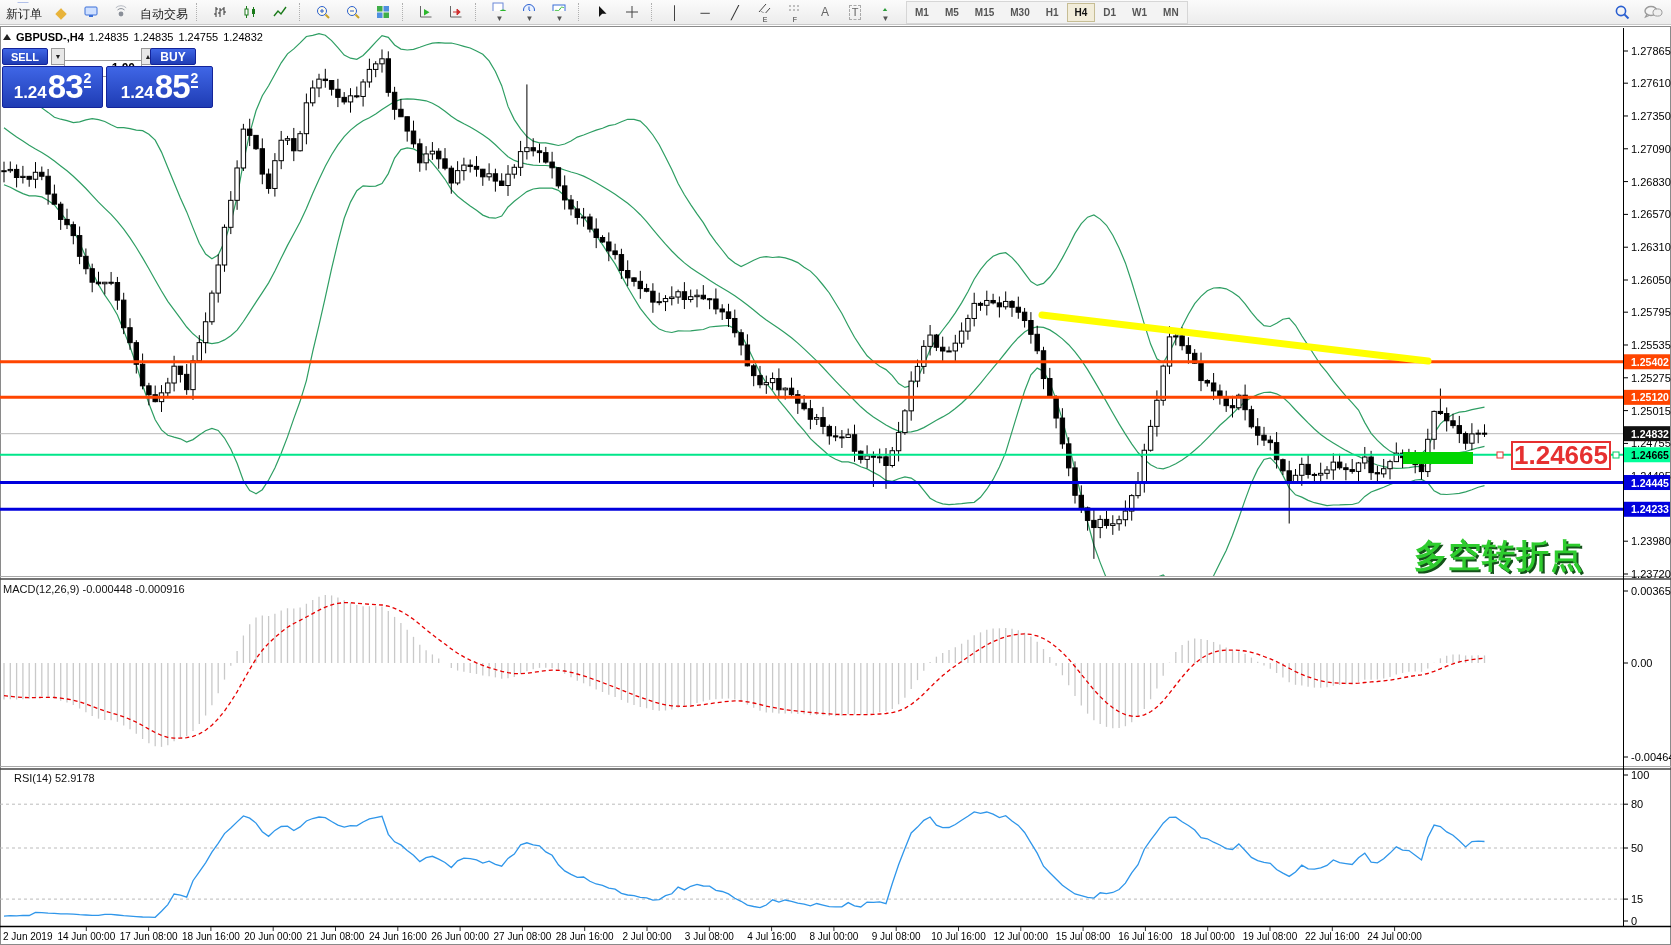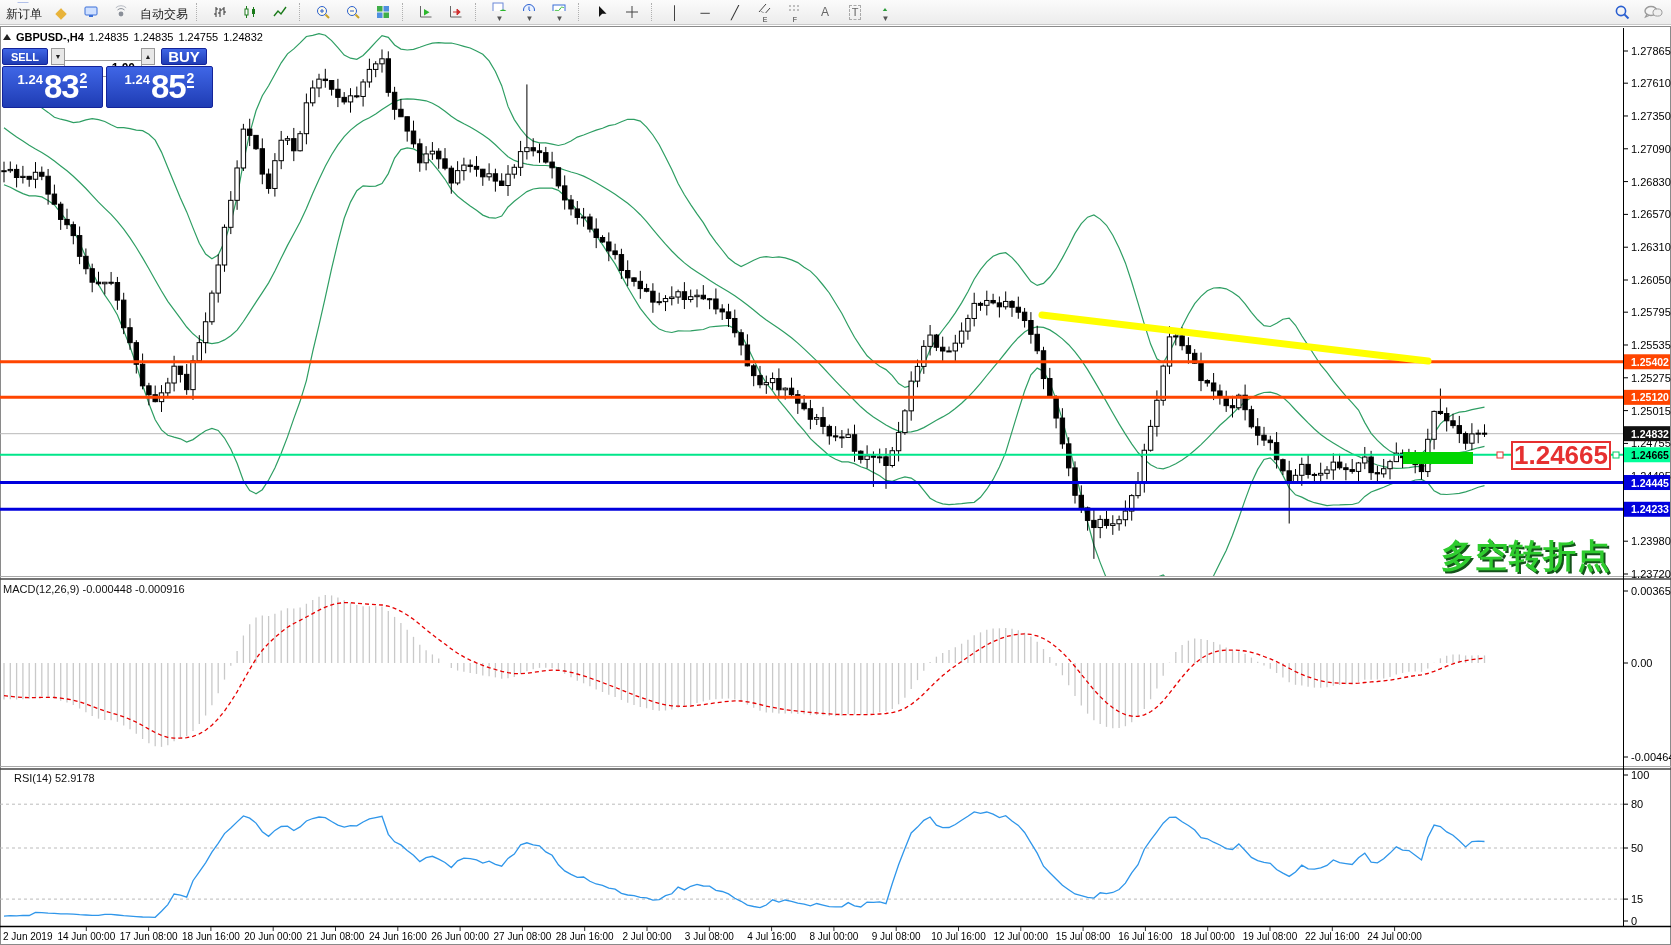--- a/index.html
+++ b/index.html
@@ -24,43 +24,43 @@
   .overlay{position:absolute;z-index:5;}
   .sym-header{left:3px;top:31px;font-size:11px;color:#000;display:flex;gap:5px;align-items:center;justify-content:flex-end;}
   .sym-header .sym{font-weight:bold;}
   .marker{width:0;height:0;border-left:4px solid transparent;border-right:4px solid transparent;border-bottom:6px solid #222;}
   
   .trade-panel{left:2px;top:48px;width:212px;height:60px;}
   .tp-row1{position:relative;height:17px;padding-left:45px;}
   .btn-blue{background:linear-gradient(#3f66e6,#1f3cb4);border:1px solid #14249a;color:#fff;
     border-radius:2px;box-sizing:border-box;display:flex;align-items:center;justify-content:center;}
   .sell-btn{position:absolute;left:0;top:0;width:46px;height:17px;font-size:11px;font-weight:bold;}
-  .buy-btn{position:absolute;left:159px;top:0;width:46px;height:17px;font-size:15px;font-weight:bold;}
+  .buy-btn{position:absolute;left:148px;top:0;width:46px;height:17px;font-size:12px;font-weight:bold;}
   .vol-down{position:absolute;left:49px;top:0;width:14px;height:17px;background:#e8e8e8;border:1px solid #9a9a9a;
     box-sizing:border-box;font-size:7px;display:flex;align-items:center;justify-content:center;color:#222;}
   .vol-box{position:absolute;left:62px;top:0;width:78px;height:17px;background:#fff;border:1px solid #9a9a9a;
     box-sizing:border-box;font-size:12px;font-weight:bold;text-align:right;padding-right:6px;line-height:15px;color:#000;margin-top:12px;}
   .vol-up{position:absolute;left:139px;top:0;width:14px;height:17px;background:#e8e8e8;border:1px solid #9a9a9a;
     box-sizing:border-box;font-size:7px;display:flex;align-items:center;justify-content:center;color:#222;}
   .tp-row2{position:relative;height:42px;margin-top:1px;}
   .price-panel{position:absolute;top:0;height:42px;gap:1px;}
   .sell-panel{left:0;width:101px;}
   .buy-panel{left:104px;width:107px;}
-  .pp-small{font-size:13px;font-weight:bold;align-self:flex-end;margin-bottom:20px;}
+  .pp-small{font-size:17px;font-weight:bold;align-self:flex-end;margin-bottom:4px;}
   .pp-big{font-size:33px;font-weight:bold;line-height:36px;letter-spacing:-1px;}
   .pp-sup{font-size:14px;font-weight:bold;align-self:flex-start;margin-top:3px;border-bottom:2px solid #fff;}
   
   .ind-label{font-size:11px;color:#111;}
   #macd-label{left:3px;top:583px;}
   #rsi-label{left:14px;top:772px;}
   
   .callout{left:1511px;top:441px;width:100px;height:29px;border:2px solid #e63030;background:#fff;
     color:#e63030;font-size:26px;font-weight:bold;display:flex;align-items:center;justify-content:center;box-sizing:border-box;}
   .cn-text{left:1414px;top:534px;font-size:33px;font-weight:bold;color:#2ecc2e;
-    text-shadow:2px 2px 0 #14521a;letter-spacing:1px;white-space:nowrap;margin-left:27px;}
+    text-shadow:2px 2px 0 #14521a;letter-spacing:1px;white-space:nowrap;}
 </style>
 </head>
 <body>
 
 <svg id="chart-svg" width="1671" height="945">
     <defs>
       <clipPath id="mainClip">
         <rect x="0" y="28" width="1623" height="548"></rect>
       </clipPath>
       <clipPath id="macdClip">
@@ -1074,20 +1074,31 @@
   <div class="tb-btn">
       <span class="glyph" style="font-size:11px;color:#666;border:1px dashed #aaa;padding:0 2px">T</span>
     </div>
   <div class="tb-btn">
     <svg width="14" height="16">
         <path d="M4 10l3-4 3 4z" fill="#2a9d3a"></path>
         <path d="M4 11h6l-3 4z" fill="#d03030"></path>
       </svg>
     <span class="caret">▼</span>
   </div>
+  <div class="tf-group" id="tf-group">
+      <div class="tf">M1</div>
+      <div class="tf">M5</div>
+      <div class="tf">M15</div>
+      <div class="tf">M30</div>
+      <div class="tf">H1</div>
+      <div class="tf active">H4</div>
+      <div class="tf">D1</div>
+      <div class="tf">W1</div>
+      <div class="tf">MN</div>
+    </div>
   <div class="tb-right">
     <svg width="17" height="17">
         <circle cx="7" cy="7" r="4.6" fill="none" stroke="#2a5fd0" stroke-width="1.6"></circle>
         <line x1="10.4" y1="10.4" x2="14.5" y2="14.5" stroke="#2a5fd0" stroke-width="2"></line>
       </svg>
     <svg width="20" height="16">
         <ellipse cx="8" cy="7" rx="6" ry="4.5" fill="none" stroke="#9a9a9a" stroke-width="1.4"></ellipse>
         <path d="M4 10l-1.5 3 4-1.8" fill="none" stroke="#9a9a9a" stroke-width="1.2"></path>
         <ellipse cx="14.5" cy="8.5" rx="4.5" ry="3.6" fill="#efefef" stroke="#9a9a9a"></ellipse>
       </svg>

